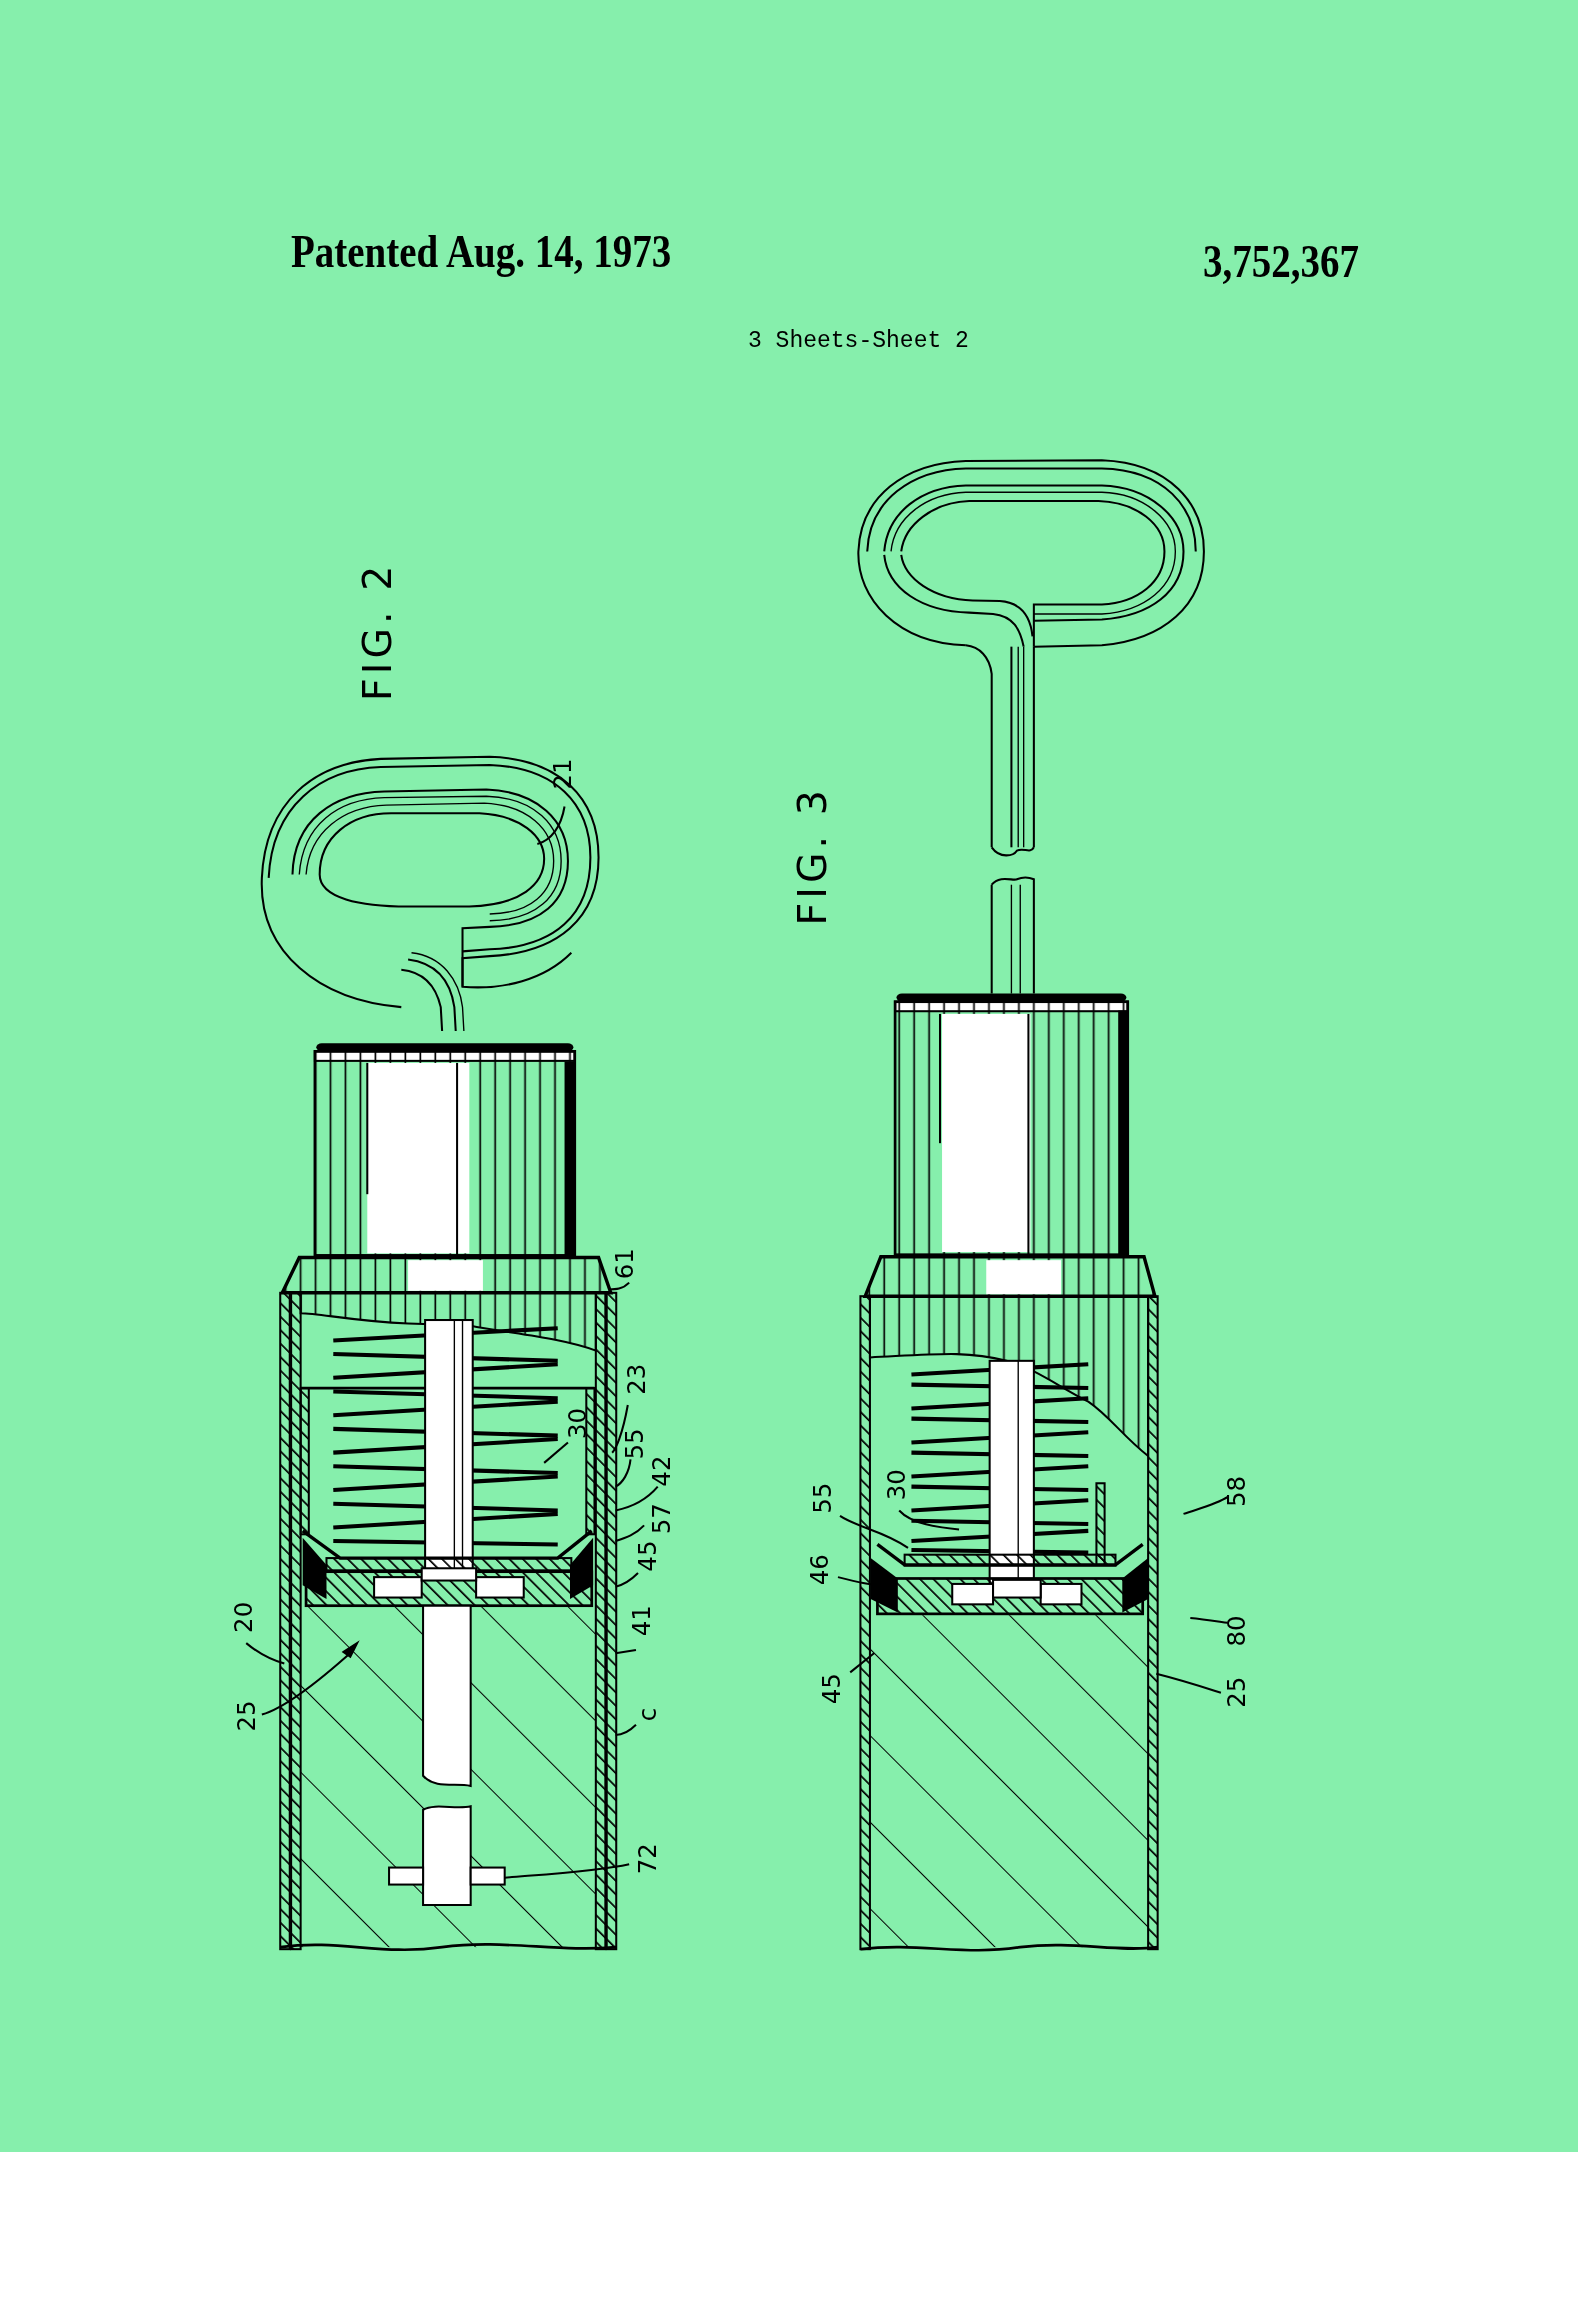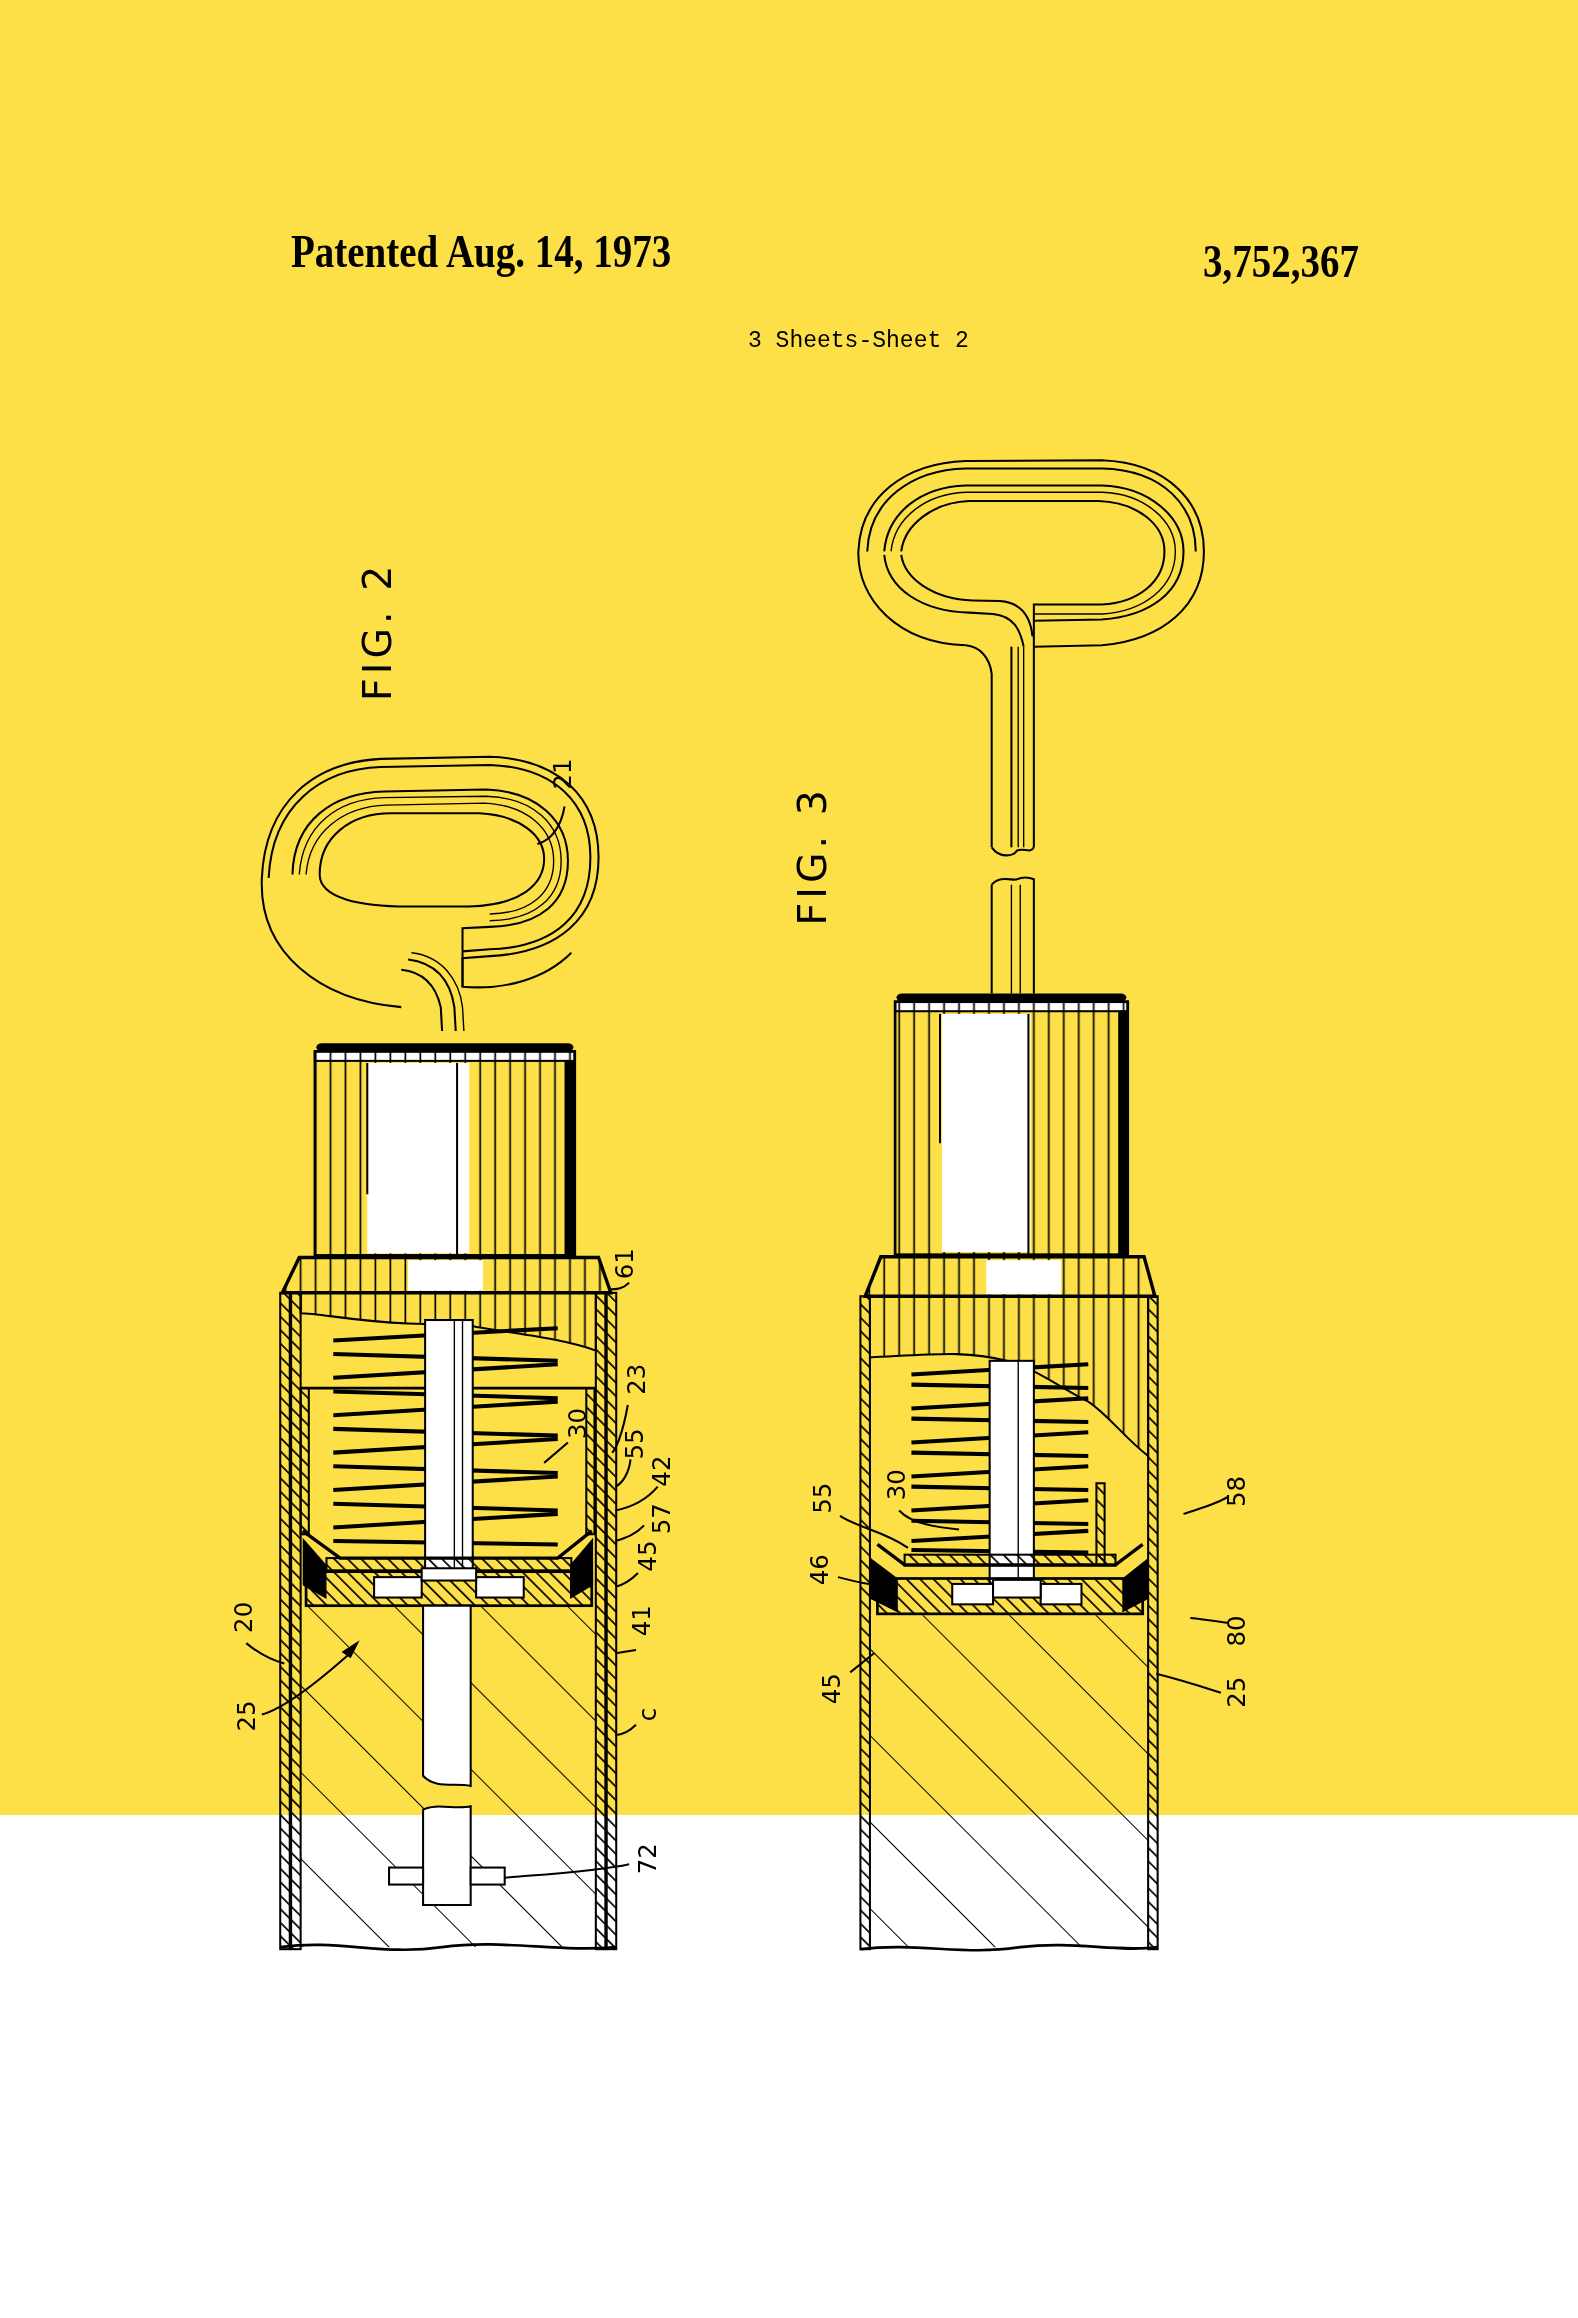--- a/index.html
+++ b/index.html
@@ -1,17 +1,17 @@
 <!DOCTYPE html>
 <html style="font-size:11px"><head>
 <meta charset="utf-8">
 <style>
   html, body { margin: 0; padding: 0; background: #ffffff; }
   body { width: 1578px; height: 2319px; position: relative; overflow: hidden; }
-  .page { position: absolute; left: 0; top: 0; width: 1578px; height: 1815px; background: #fde047; }
+  .page { position: absolute; left: 0; top: 0; width: 1578px; height: 2152px; background: #86efac; }
   .hdr { position: absolute; font-family: "Liberation Serif", "DejaVu Serif", serif; font-weight: bold; color: #000; }
   .hdr-left { left: 291px; top: 225px; font-size: 39px; letter-spacing: 0px; transform: scaleY(1.18); transform-origin: left top; }
   .hdr-right { right: 219px; top: 235px; font-size: 39px; transform: scaleY(1.18); transform-origin: right top; }
   .sheet { position: absolute; left: 748px; top: 328px; font-family: "Liberation Mono", "DejaVu Sans Mono", monospace; font-size: 23px; color: #000; }
   svg.drawing { position: absolute; left: 0; top: 0; }
   .lbl { font-family: "DejaVu Sans", "Liberation Sans", sans-serif; font-size: 36px; fill: #000; }
   .fig { font-family: "DejaVu Sans", "Liberation Sans", sans-serif; font-size: 58px; fill: #000; letter-spacing: 6px; }
 </style>
 </head>
 <body>

